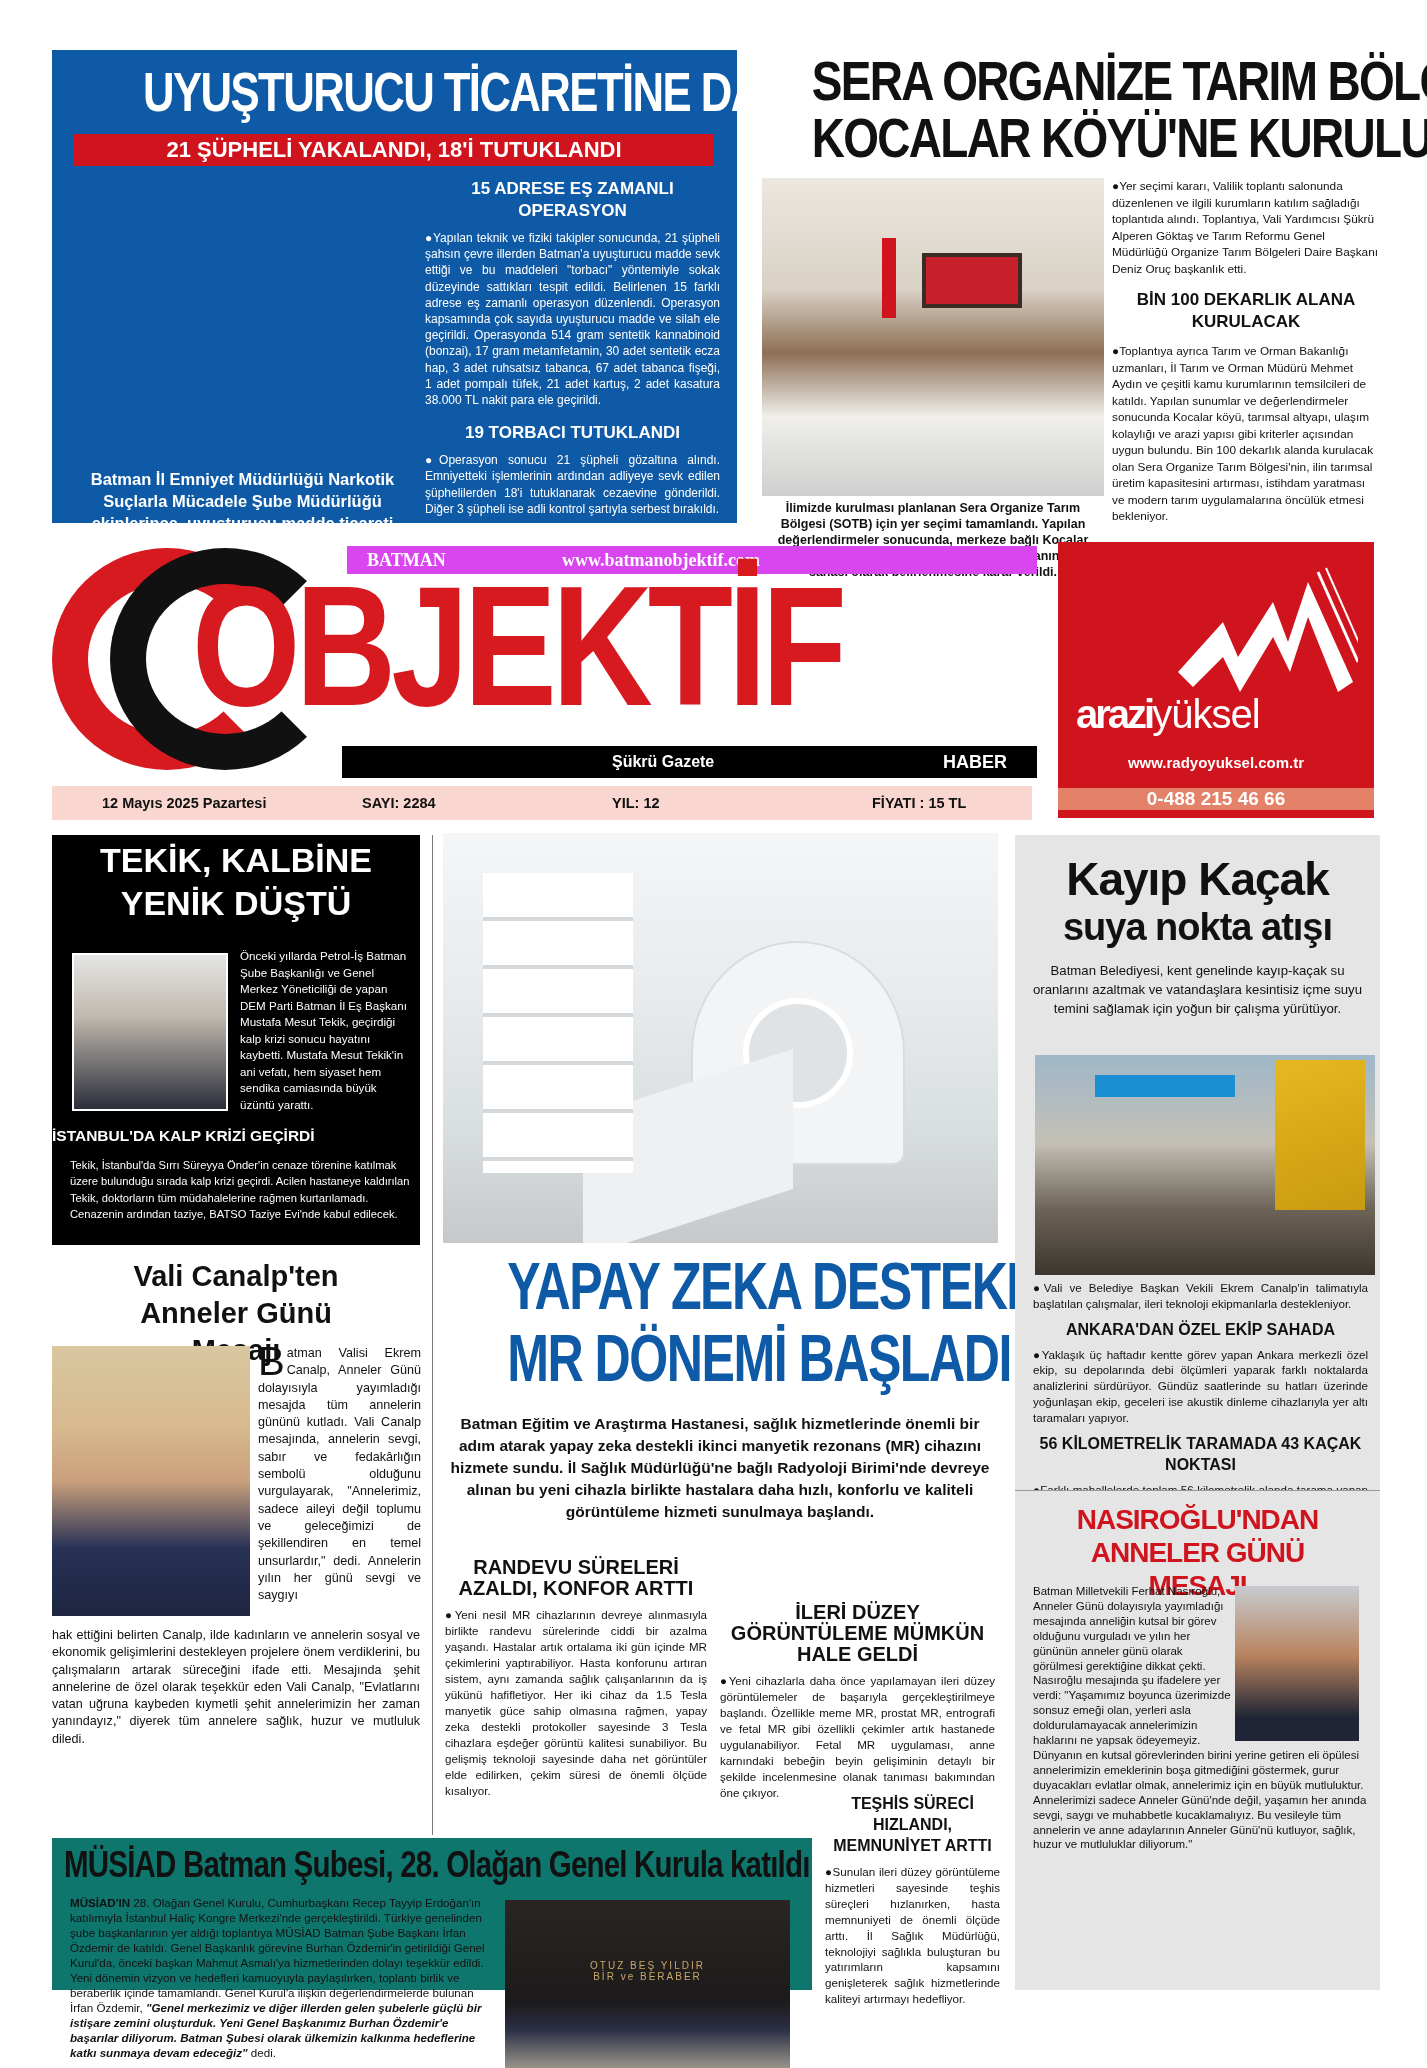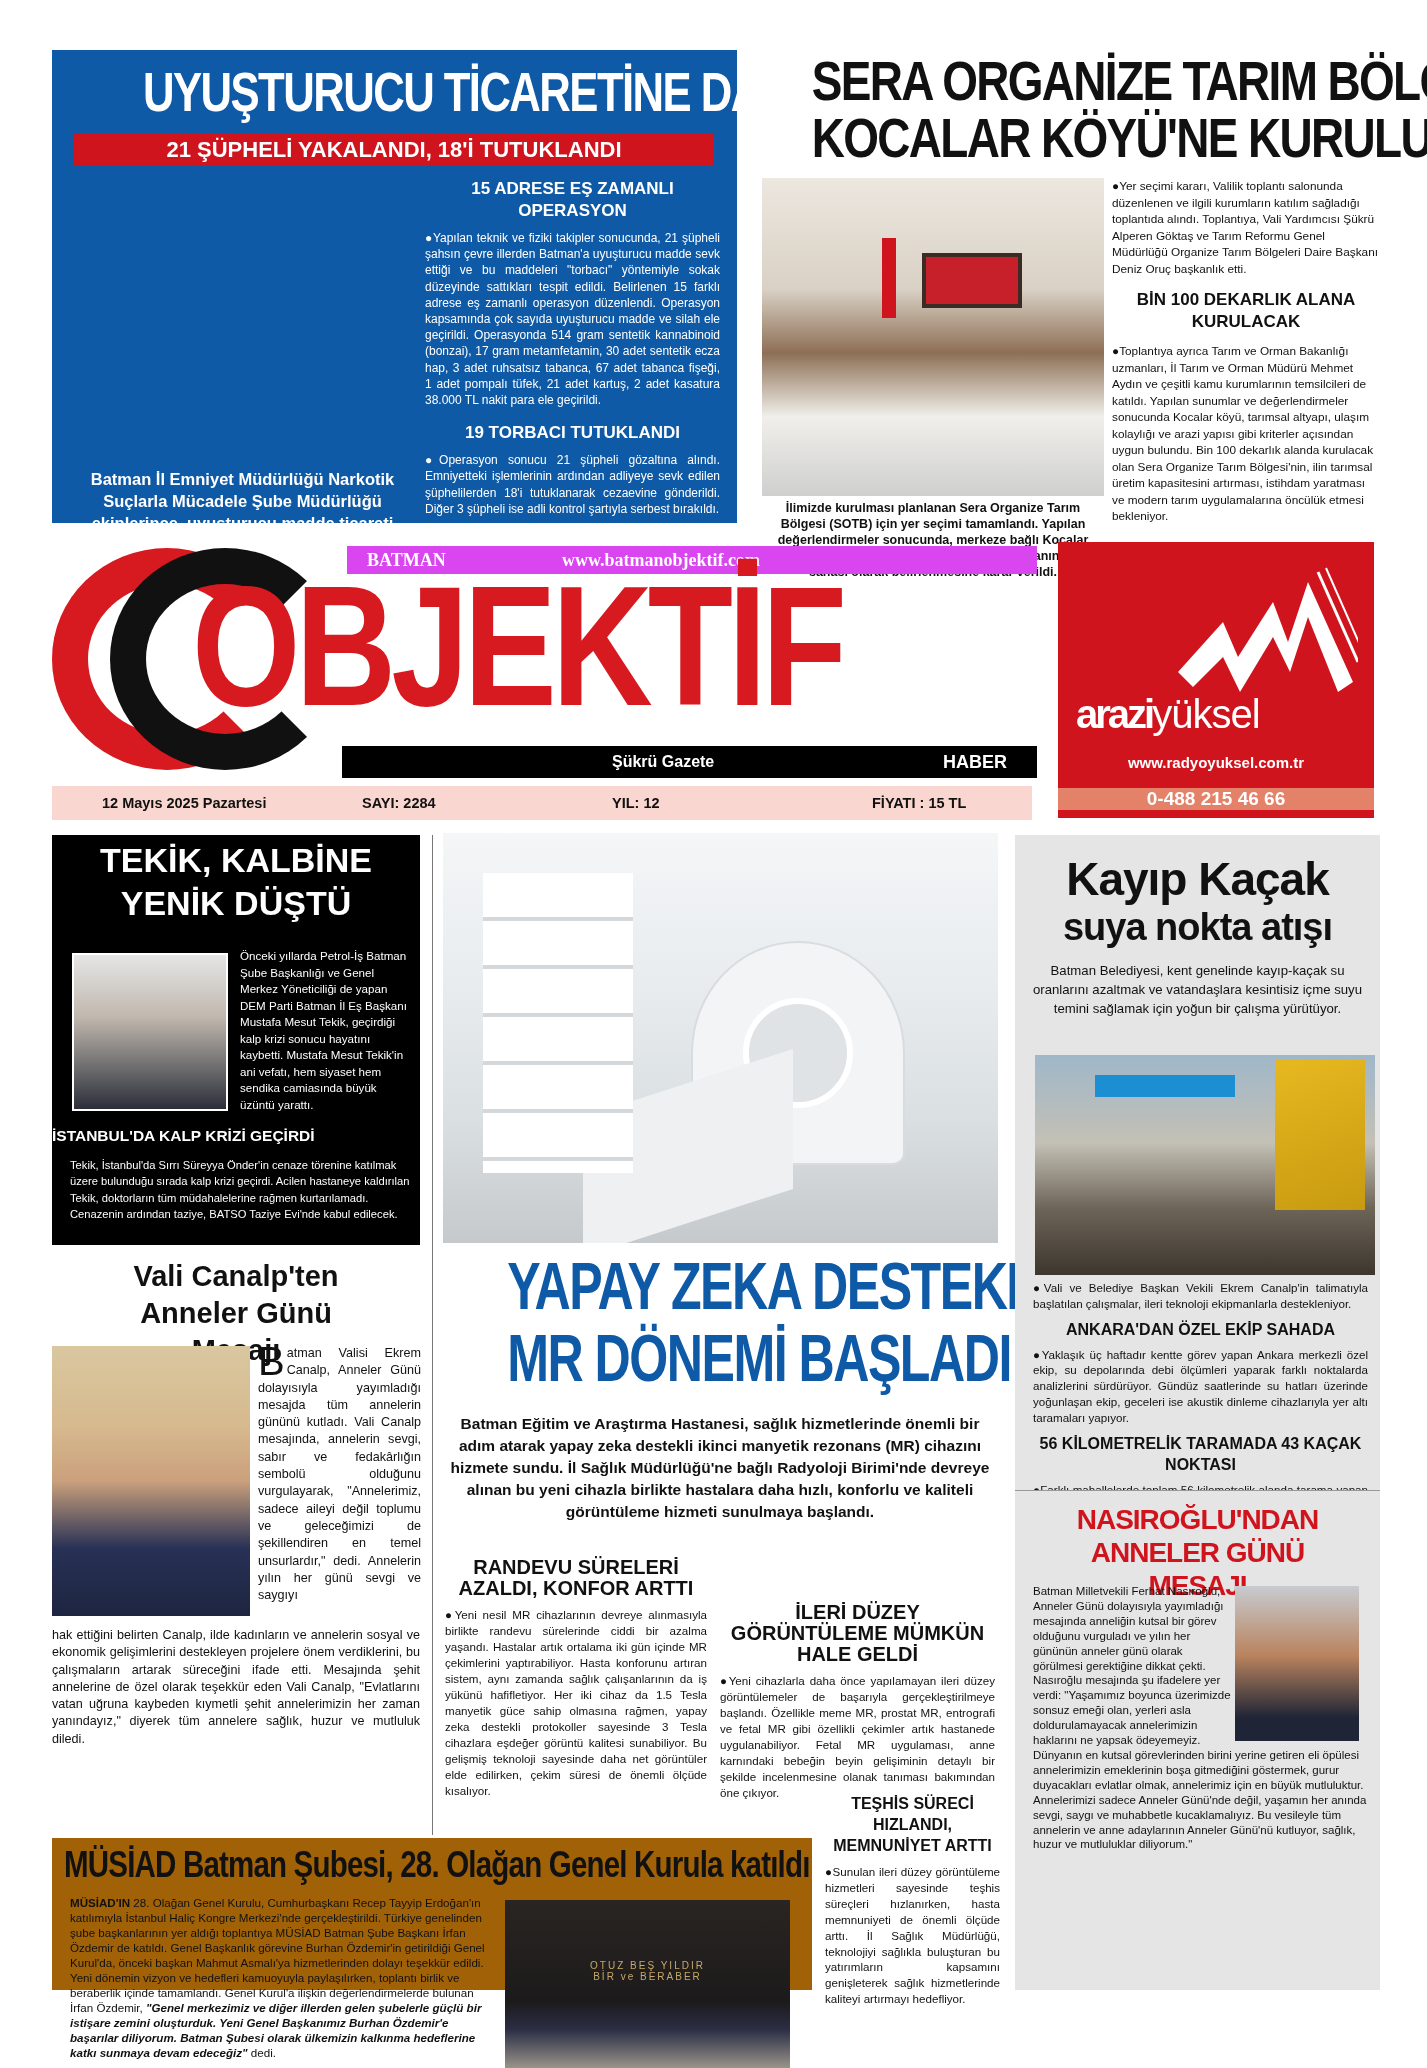--- a/index.html
+++ b/index.html
@@ -76,21 +76,21 @@
 #kayip .pic{position:absolute;left:20px;top:220px;width:340px;height:220px;background:linear-gradient(180deg,#9fb7c9 0%,#c4c0b5 40%,#6d6458 70%,#3c362e 100%)}
 #kayip .body{position:absolute;left:18px;top:445px;width:335px}
 #kayip p{font-size:11.6px;line-height:15.8px;text-align:justify}
 #kayip h3{text-align:center;font-size:16px;font-weight:900;line-height:21px;margin:7px 0}
 #nasir{left:1015px;top:1490px;width:365px;height:500px;background:#e5e5e5;border-top:1px solid #999}
 #nasir h2{text-align:center;color:#d0141e;font-size:28px;font-weight:900;line-height:33px;margin-top:12px;letter-spacing:-1px}
 #nasir .pic{position:absolute;left:220px;top:95px;width:124px;height:155px;background:linear-gradient(180deg,#c7cbd0 0%,#b9835e 45%,#1f2536 85%)}
 #nasir .body{position:absolute;left:18px;top:93px;width:334px;font-size:11.5px;line-height:14.9px}
 #nasir .body .txt::before{content:"";float:right;width:132px;height:158px}
 
-#musiad{left:52px;top:1838px;width:760px;height:152px;background:#a16207}
+#musiad{left:52px;top:1838px;width:760px;height:152px;background:#0f766e}
 #musiad h2{position:absolute;left:12px;top:6px;font-size:36px;font-weight:900;letter-spacing:-1px;transform:scaleX(.82);transform-origin:left top;white-space:nowrap}
 </style>
 </head>
 <body>
 
 <section id="blue" class="abs">
   <h1 class="cond">UYUŞTURUCU TİCARETİNE DARBE</h1>
   <div class="red">21 ŞÜPHELİ YAKALANDI, 18'İ TUTUKLANDI</div>
   <div class="caption">Batman İl Emniyet Müdürlüğü Narkotik Suçlarla Mücadele Şube Müdürlüğü ekiplerince, uyuşturucu madde ticareti yapan şahıslara yönelik kapsamlı bir operasyon düzenlendi.</div>
   <div class="rcol">

